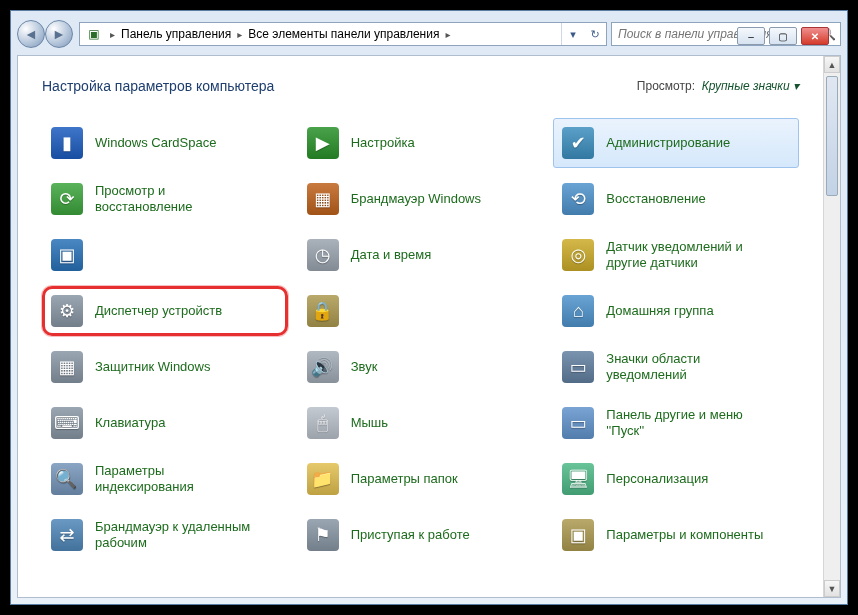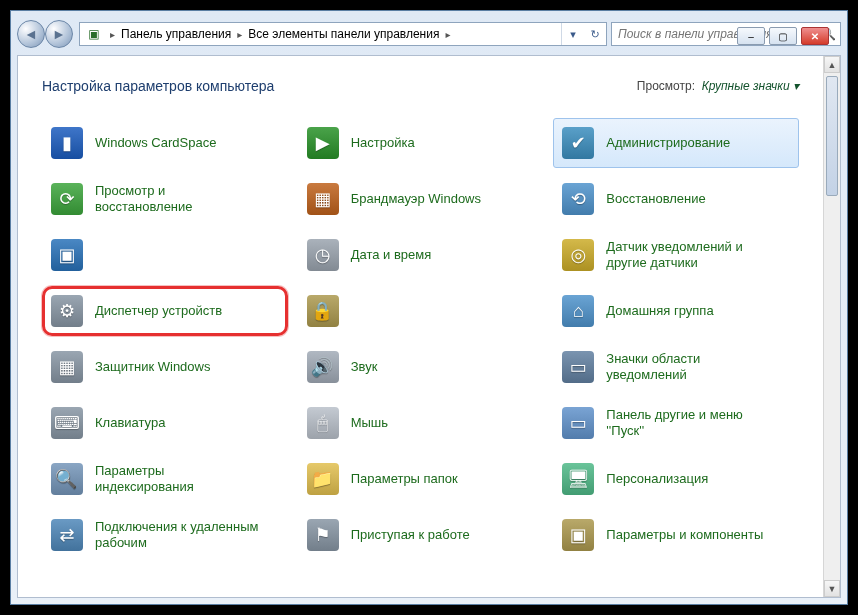--- a/index.html
+++ b/index.html
@@ -205,21 +205,21 @@
             <div class="item">
               <div class="icon">
                 <div class="ic" style="background: linear-gradient(rgb(106, 196, 154), rgb(66, 156, 114));">🖥</div>
               </div>
               <div class="label">Персонализация</div>
             </div>
             <div class="item">
               <div class="icon">
                 <div class="ic" style="background: linear-gradient(rgb(106, 154, 196), rgb(66, 114, 156));">⇄</div>
               </div>
-              <div class="label">Подключения к удаленным рабочим</div>
+              <div class="label">Брандмауэр к удаленным рабочим</div>
             </div>
             <div class="item">
               <div class="icon">
                 <div class="ic" style="background: linear-gradient(rgb(154, 166, 178), rgb(114, 126, 138));">⚑</div>
               </div>
               <div class="label">Приступая к работе</div>
             </div>
             <div class="item">
               <div class="icon">
                 <div class="ic" style="background: linear-gradient(rgb(185, 169, 106), rgb(145, 129, 66));">▣</div>

